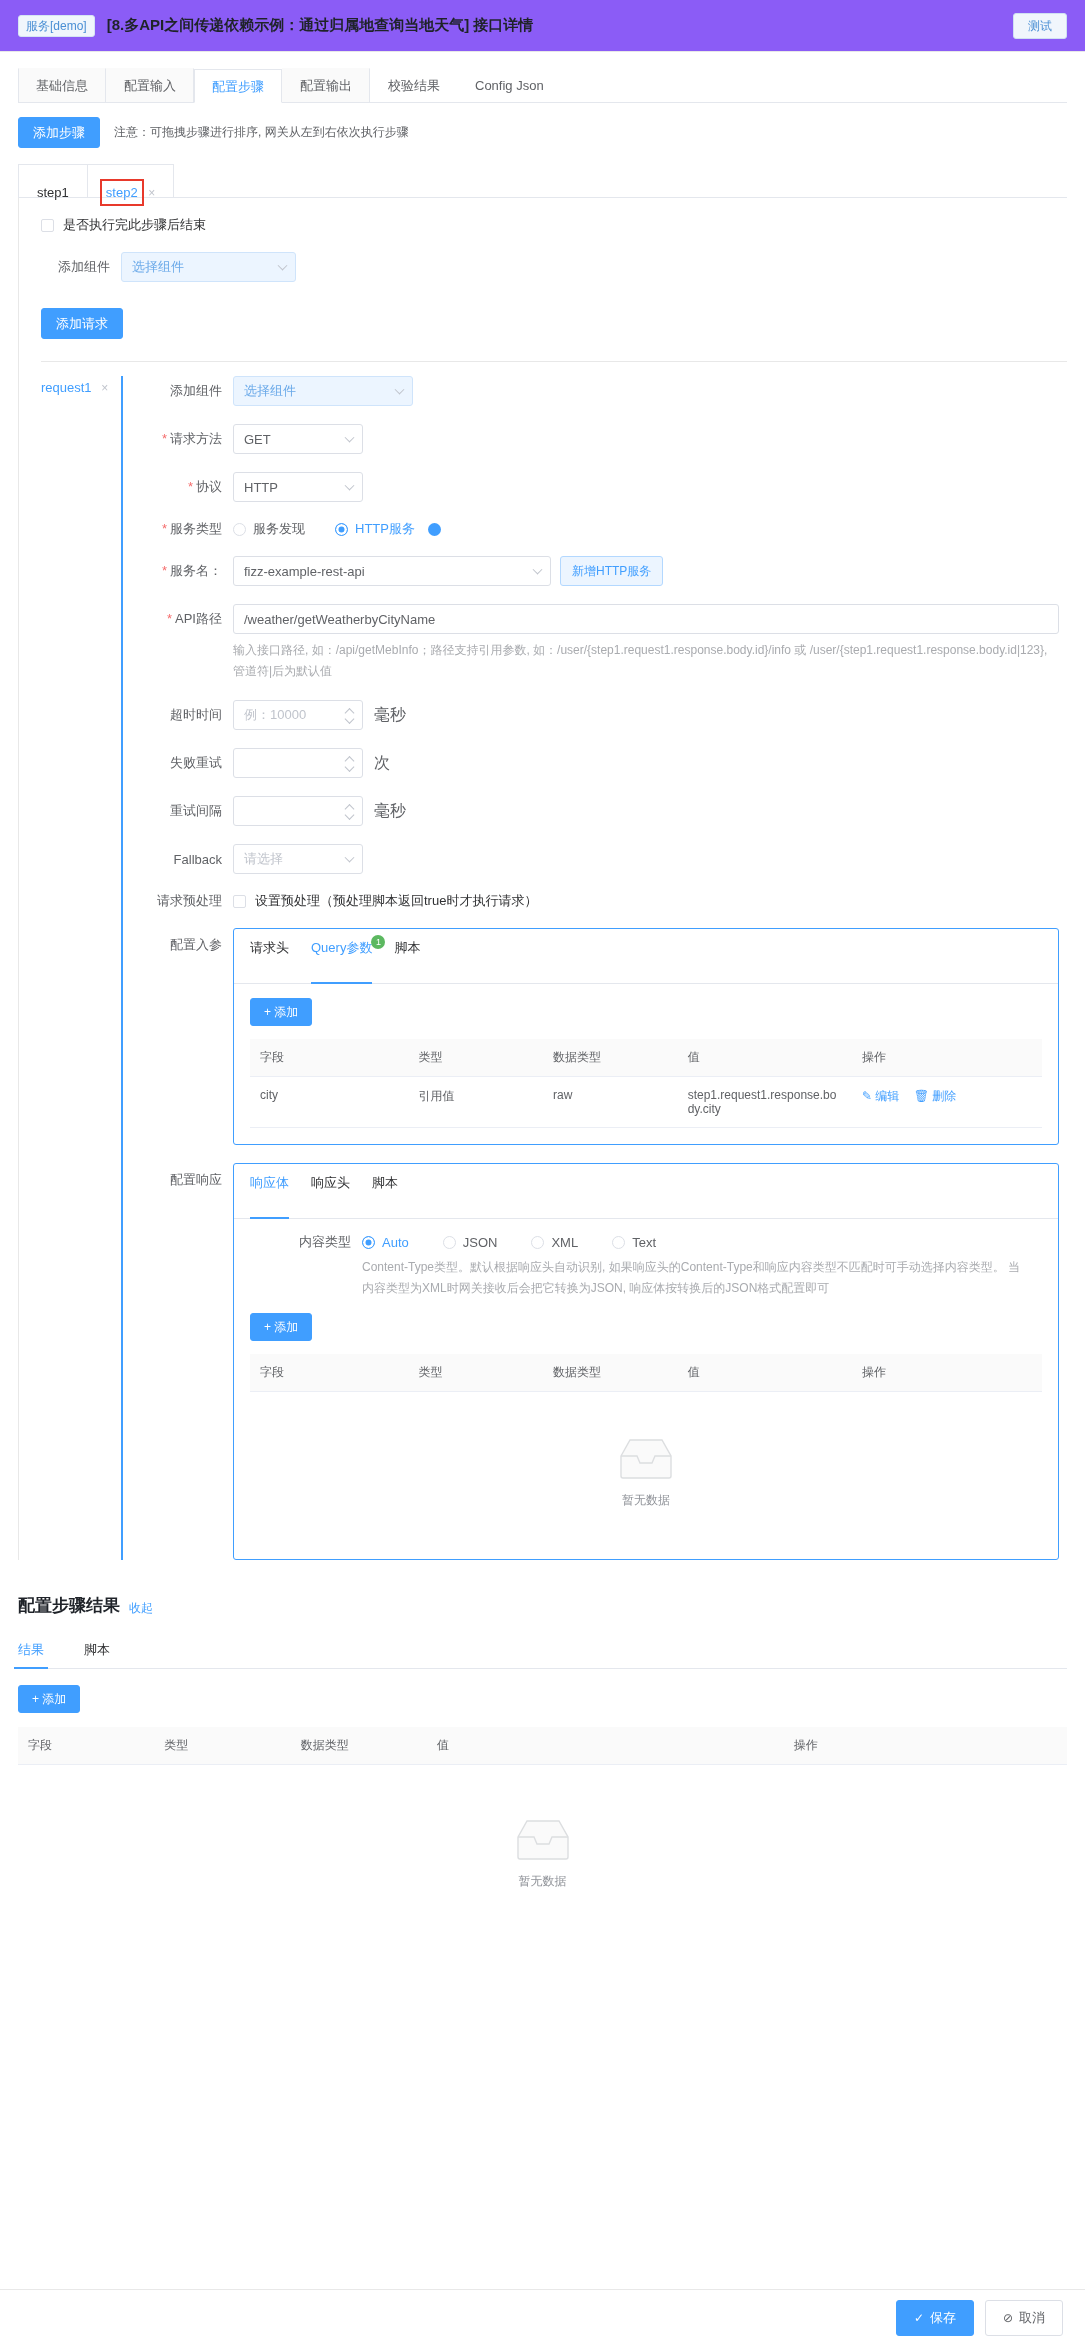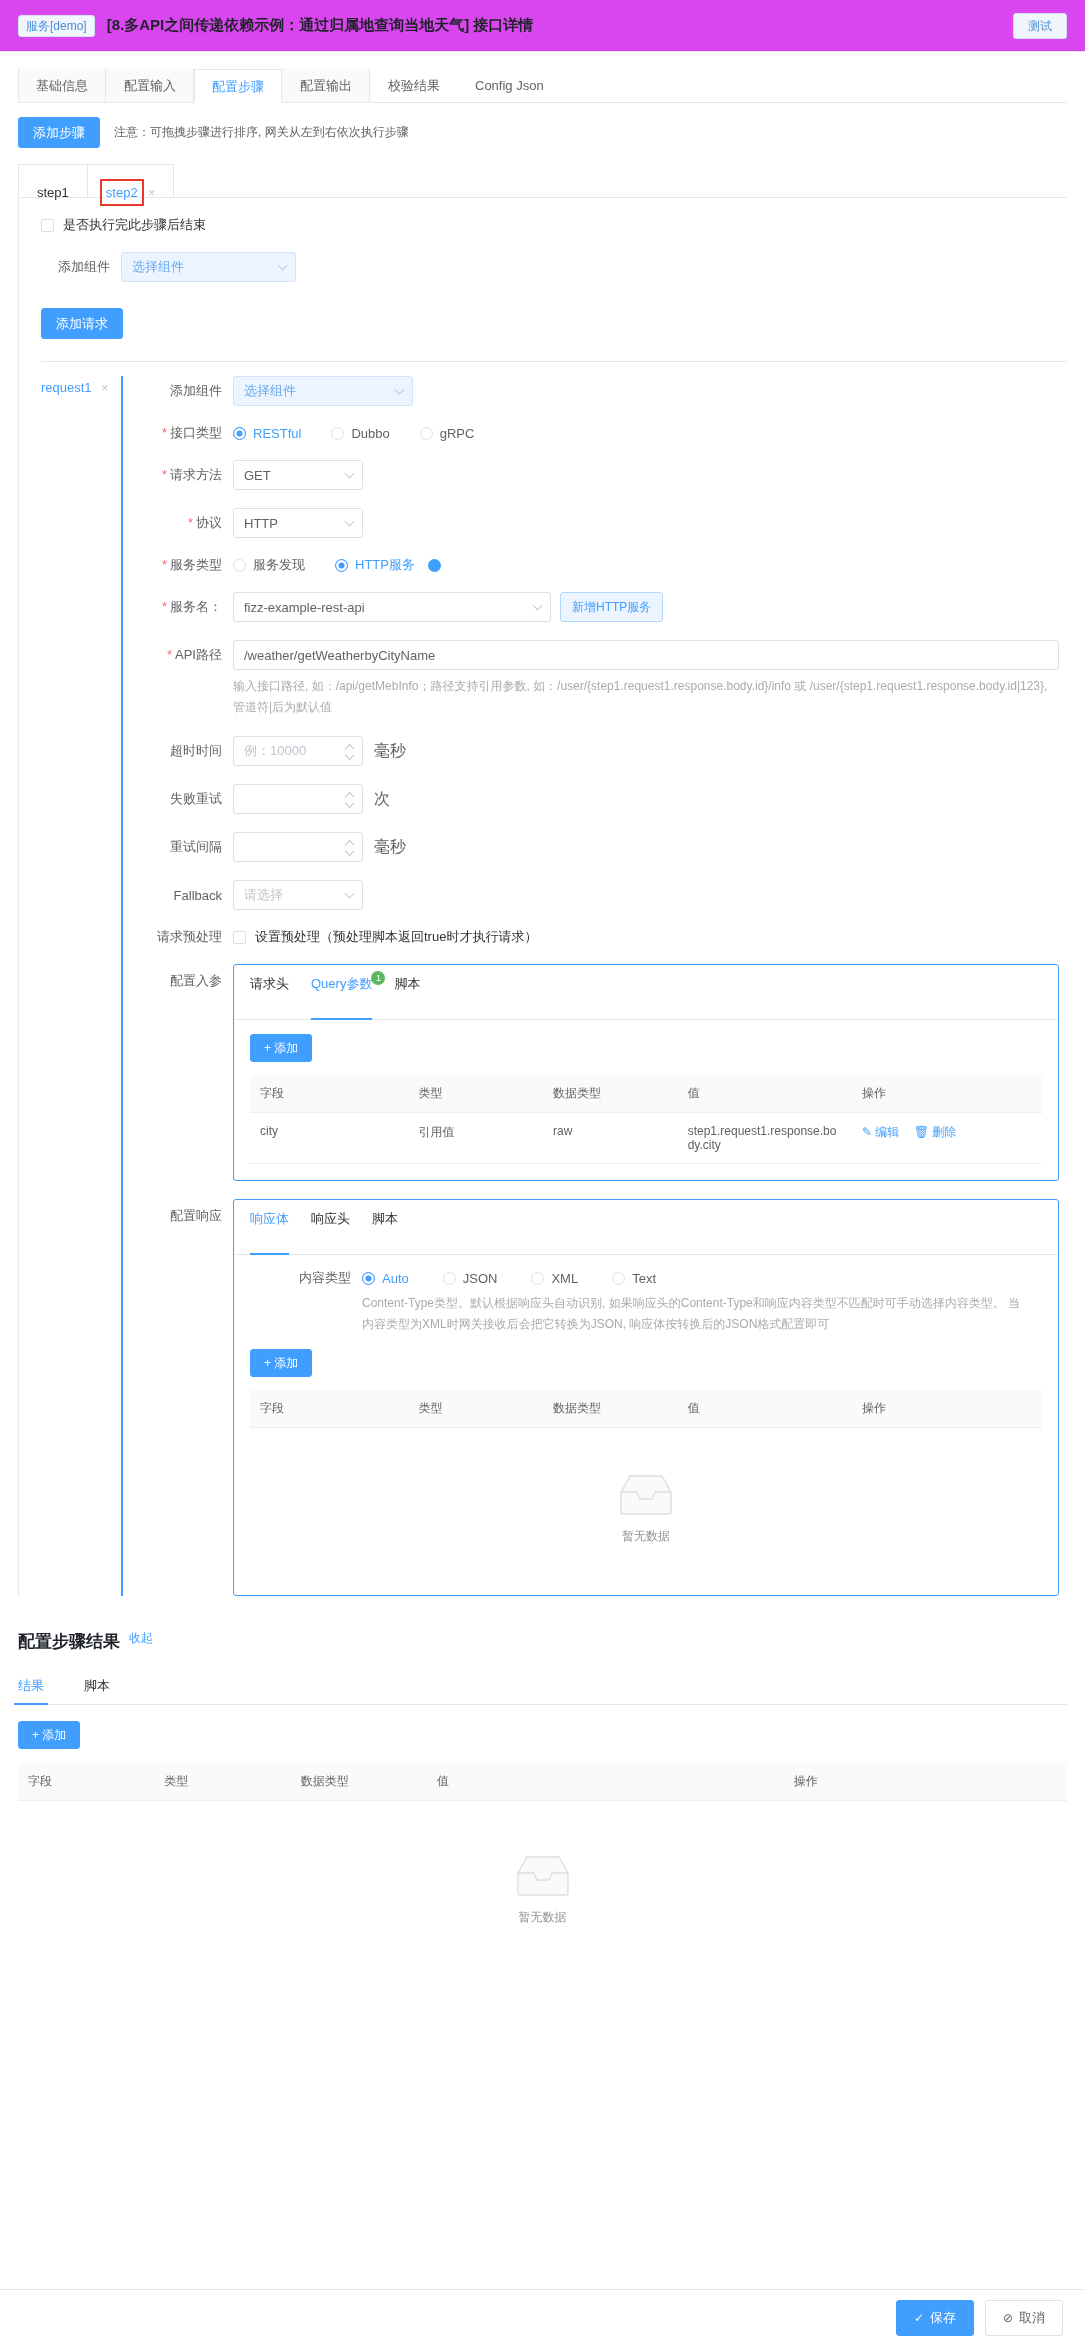--- a/index.html
+++ b/index.html
@@ -13,21 +13,21 @@
   }
   .page { width: 1085px; min-height: 2345px; background: #ffffff; position: relative; }
 
   
   .header {
     height: 52px;
     display: flex;
     align-items: center;
     padding: 0 18px;
     border-bottom: 1px solid #e8e8e8;
-    background: #d946ef;
+    background: #8b5cf6;
   }
   .svc-tag {
     font-size: 12px;
     color: #4a8fd4;
     background: #f0f6fc;
     border: 1px solid #d5e4f3;
     border-radius: 3px;
     padding: 4px 7px;
     line-height: 1;
     white-space: nowrap;
@@ -282,21 +282,21 @@
   }
   .act-link { color: #409eff; cursor: pointer; margin-right: 11px; font-size: 12px; white-space: nowrap; }
 
   .empty {
     display: flex; flex-direction: column; align-items: center;
     justify-content: center; padding: 44px 0 34px 0;
   }
   .empty-txt { font-size: 12px; color: #909399; margin-top: 10px; }
 
   
-  .sec-title-row { display: flex; align-items: flex-start; gap: 9px; margin: 34px 0 0 0; }
+  .sec-title-row { display: flex; align-items: flex-end; gap: 9px; margin: 34px 0 0 0; }
   .sec-title { font-size: 17px; font-weight: bold; color: #1f2329; }
   .sec-link { font-size: 12px; color: #409eff; cursor: pointer; }
 
   .flat-tabs {
     display: flex; gap: 40px; margin-top: 24px;
     border-bottom: 1px solid #e4e7ed; position: relative;
   }
   .ftab { font-size: 13px; color: #303133; padding-bottom: 9px; cursor: pointer; position: relative; }
   .ftab.active { color: #409eff; }
   .ftab.active::after {
@@ -393,39 +393,20 @@
         <div style="flex:1; border-left:2px solid #409eff; padding-left:18px;">
 
           <div class="form-row" style="margin-top:0">
             <div class="form-label" style="width:92px">添加组件</div>
             <div class="sel highlight" style="width:180px">
               <span class="ph">选择组件</span>
               <span class="caret"></span>
             </div>
           </div>
 
-          <div class="form-row">
-            <div class="form-label" style="width:92px">
-              <span class="req-star">*</span><span>接口类型</span>
-            </div>
-            <div class="radio-group">
-              <label class="radio checked">
-                <span class="rdot"></span>
-                <span>RESTful</span>
-              </label>
-              <label class="radio">
-                <span class="rdot"></span>
-                <span>Dubbo</span>
-              </label>
-              <label class="radio">
-                <span class="rdot"></span>
-                <span>gRPC</span>
-              </label>
-            </div>
-          </div>
 
           <div class="form-row">
             <div class="form-label" style="width:92px">
               <span class="req-star">*</span><span>请求方法</span>
             </div>
             <div class="sel" style="width:130px">
               <span>GET</span>
               <span class="caret"></span>
             </div>
           </div>

